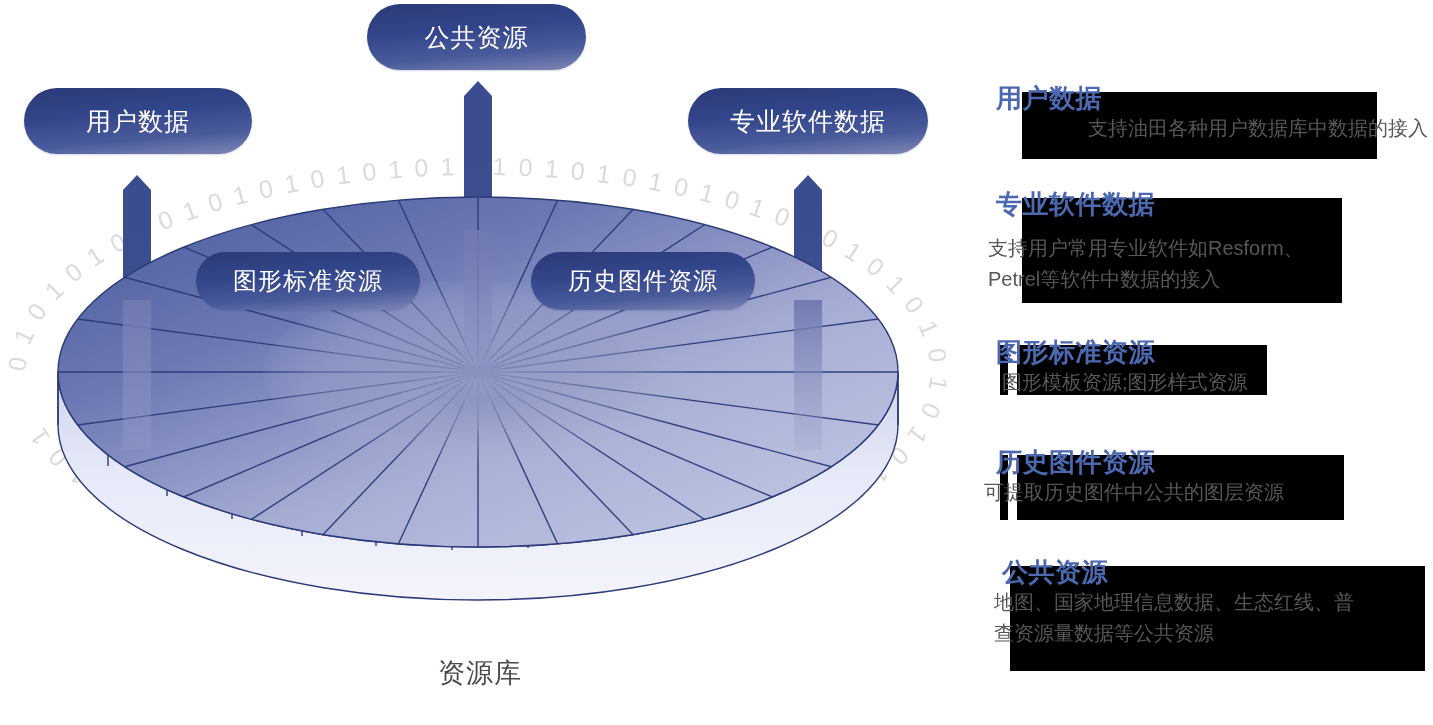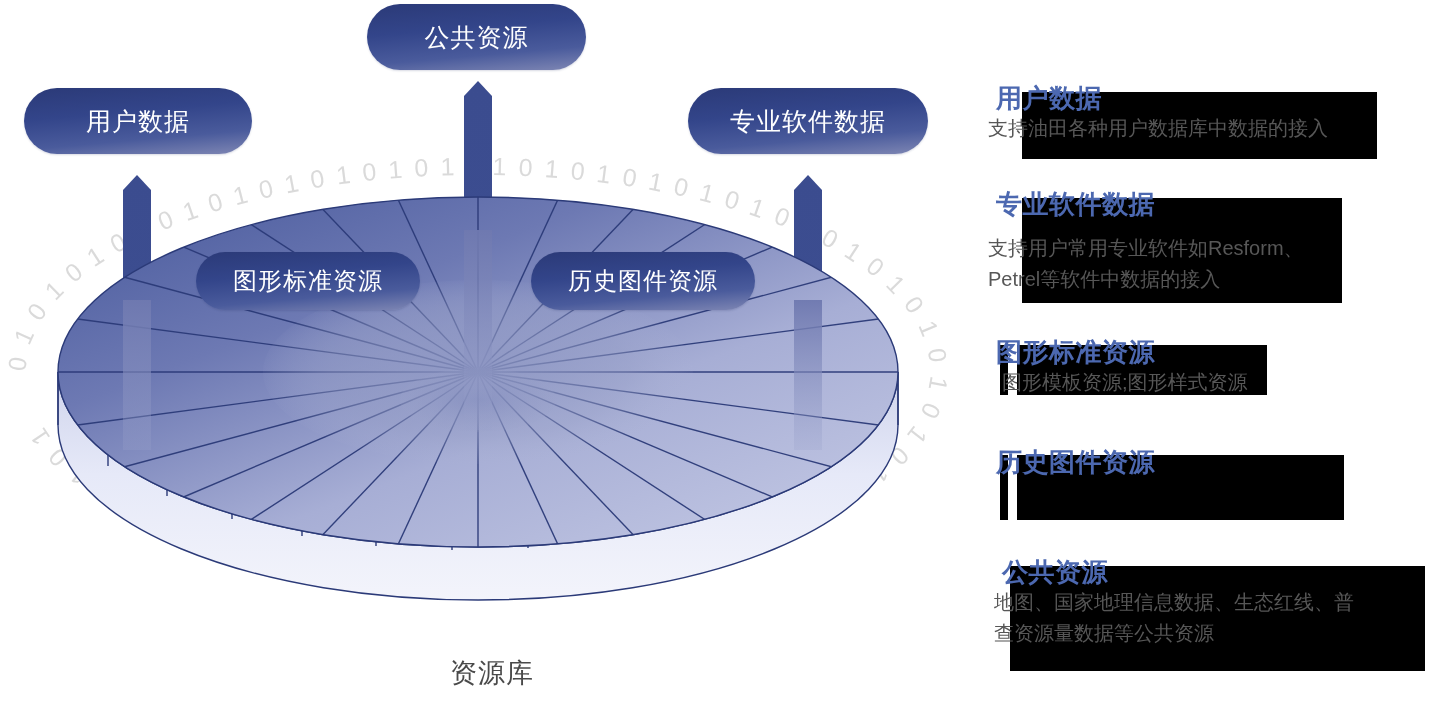--- a/index.html
+++ b/index.html
@@ -49,21 +49,21 @@
 
   #pill-public  { left: 367px; top: 4px;   width: 219px; height: 66px; }
   #pill-user    { left: 24px;  top: 88px;  width: 228px; height: 66px; }
   #pill-prosoft { left: 688px; top: 88px;  width: 240px; height: 66px; }
   #pill-graphic { left: 196px; top: 252px; width: 224px; height: 58px; font-size: 24px; }
   #pill-history { left: 531px; top: 252px; width: 224px; height: 58px; font-size: 24px; }
 
   
   #repository-caption {
     position: absolute;
-    left: 12px; top: 655px;
+    left: 0; top: 655px;
     width: 960px;
     text-align: center;
     font-size: 27px;
     color: #4a4a4a;
     letter-spacing: 1px;
   }
 
   
   #legend {
     position: absolute;
@@ -91,21 +91,21 @@
     position: relative;
     z-index: 2;
     font-size: 20px;
     color: #575757;
     line-height: 1.55;
     white-space: pre-line;
   }
   
   #blk-user      { top: 84px;  }
   #blk-user      .legend-title { margin-left: 36px; }
-  #blk-user      .legend-desc  { margin-left: 28px; width: 440px; }
+  #blk-user      .legend-desc  { margin-left: 28px; width: 440px; text-align: right; }
   #blk-user      .redaction    { left: 62px; top: 8px; width: 355px; height: 67px; }
 
   #blk-prosoft   { top: 190px; }
   #blk-prosoft   .legend-title { margin-left: 36px; }
   #blk-prosoft   .legend-desc  { margin-left: 28px; width: 420px; margin-top: 14px; }
   #blk-prosoft   .redaction    { left: 62px; top: 8px; width: 320px; height: 105px; }
 
   #blk-graphic   { top: 338px; }
   #blk-graphic   .legend-title { margin-left: 36px; }
   #blk-graphic   .legend-desc  { margin-left: 42px; width: 420px; }
@@ -281,20 +281,21 @@
       <div class="redaction redaction-a"></div>
       <div class="redaction redaction-b"></div>
       <div class="legend-title">图形标准资源</div>
       <div class="legend-desc">图形模板资源;图形样式资源</div>
     </div>
 
     <div class="legend-block" id="blk-history">
       <div class="redaction redaction-a"></div>
       <div class="redaction redaction-b"></div>
       <div class="legend-title">历史图件资源</div>
+      <div class="legend-desc">可提取历史图件中公共的图层资源</div>
     </div>
 
     <div class="legend-block" id="blk-public">
       <div class="redaction"></div>
       <div class="legend-title">公共资源</div>
       <div class="legend-desc">地图、国家地理信息数据、生态红线、普
 查资源量数据等公共资源</div>
     </div>
 
   </div>

